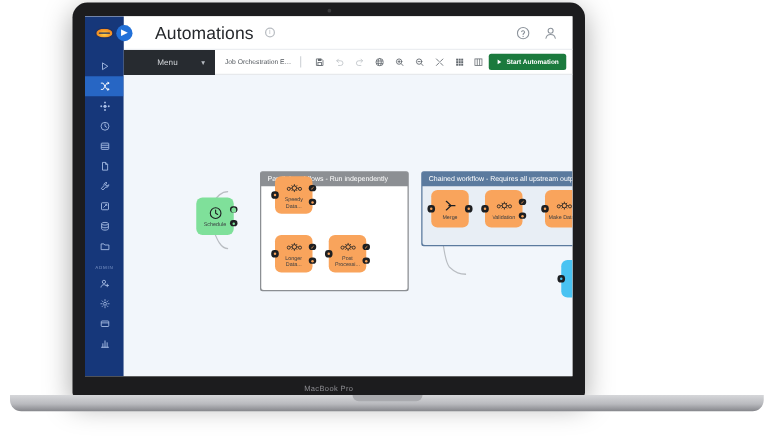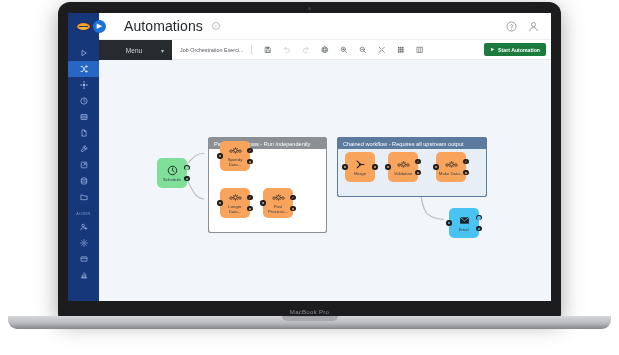--- a/index.html
+++ b/index.html
@@ -7,21 +7,21 @@
     width: 619px; height: 355px;
     background: #ffffff;
     font-family: "Liberation Sans", sans-serif;
     overflow: hidden;
   }
 
   
   #laptop-frame {
     position: absolute;
     left: 58px; top: 2px;
-    width: 503px; height: 316px;
+    width: 410px; height: 316px;
     background: #1c1c1e;
     border-radius: 12px 12px 4px 4px;
     padding: 11px 10px 17px 10px;
     box-shadow: 0 6px 22px rgba(0,0,0,0.35);
   }
   #laptop-camera {
     position: absolute;
     left: 50%; top: 5px;
     width: 3px; height: 3px;
     margin-left: -1.5px;

